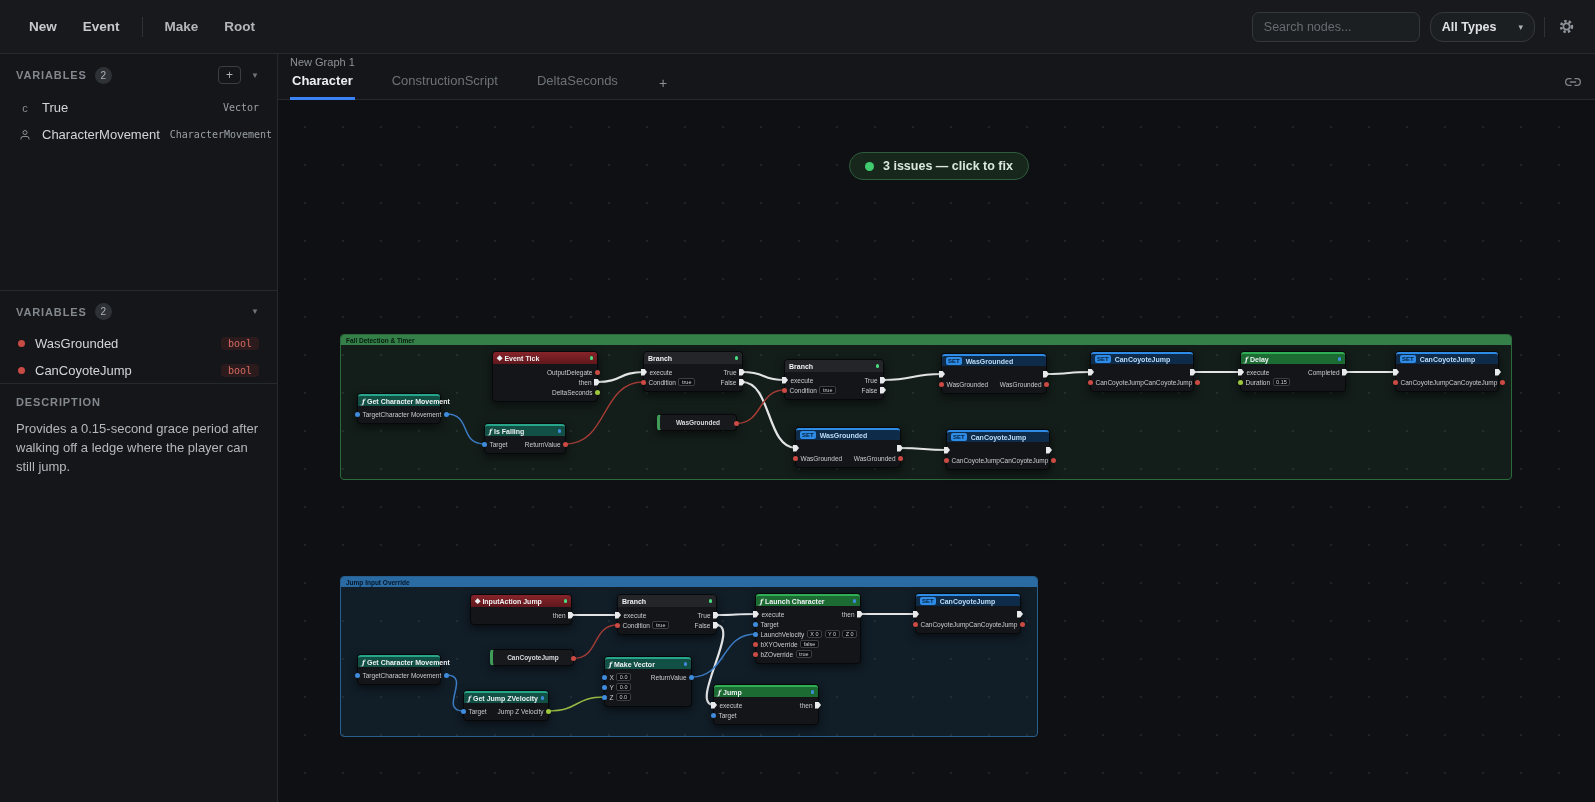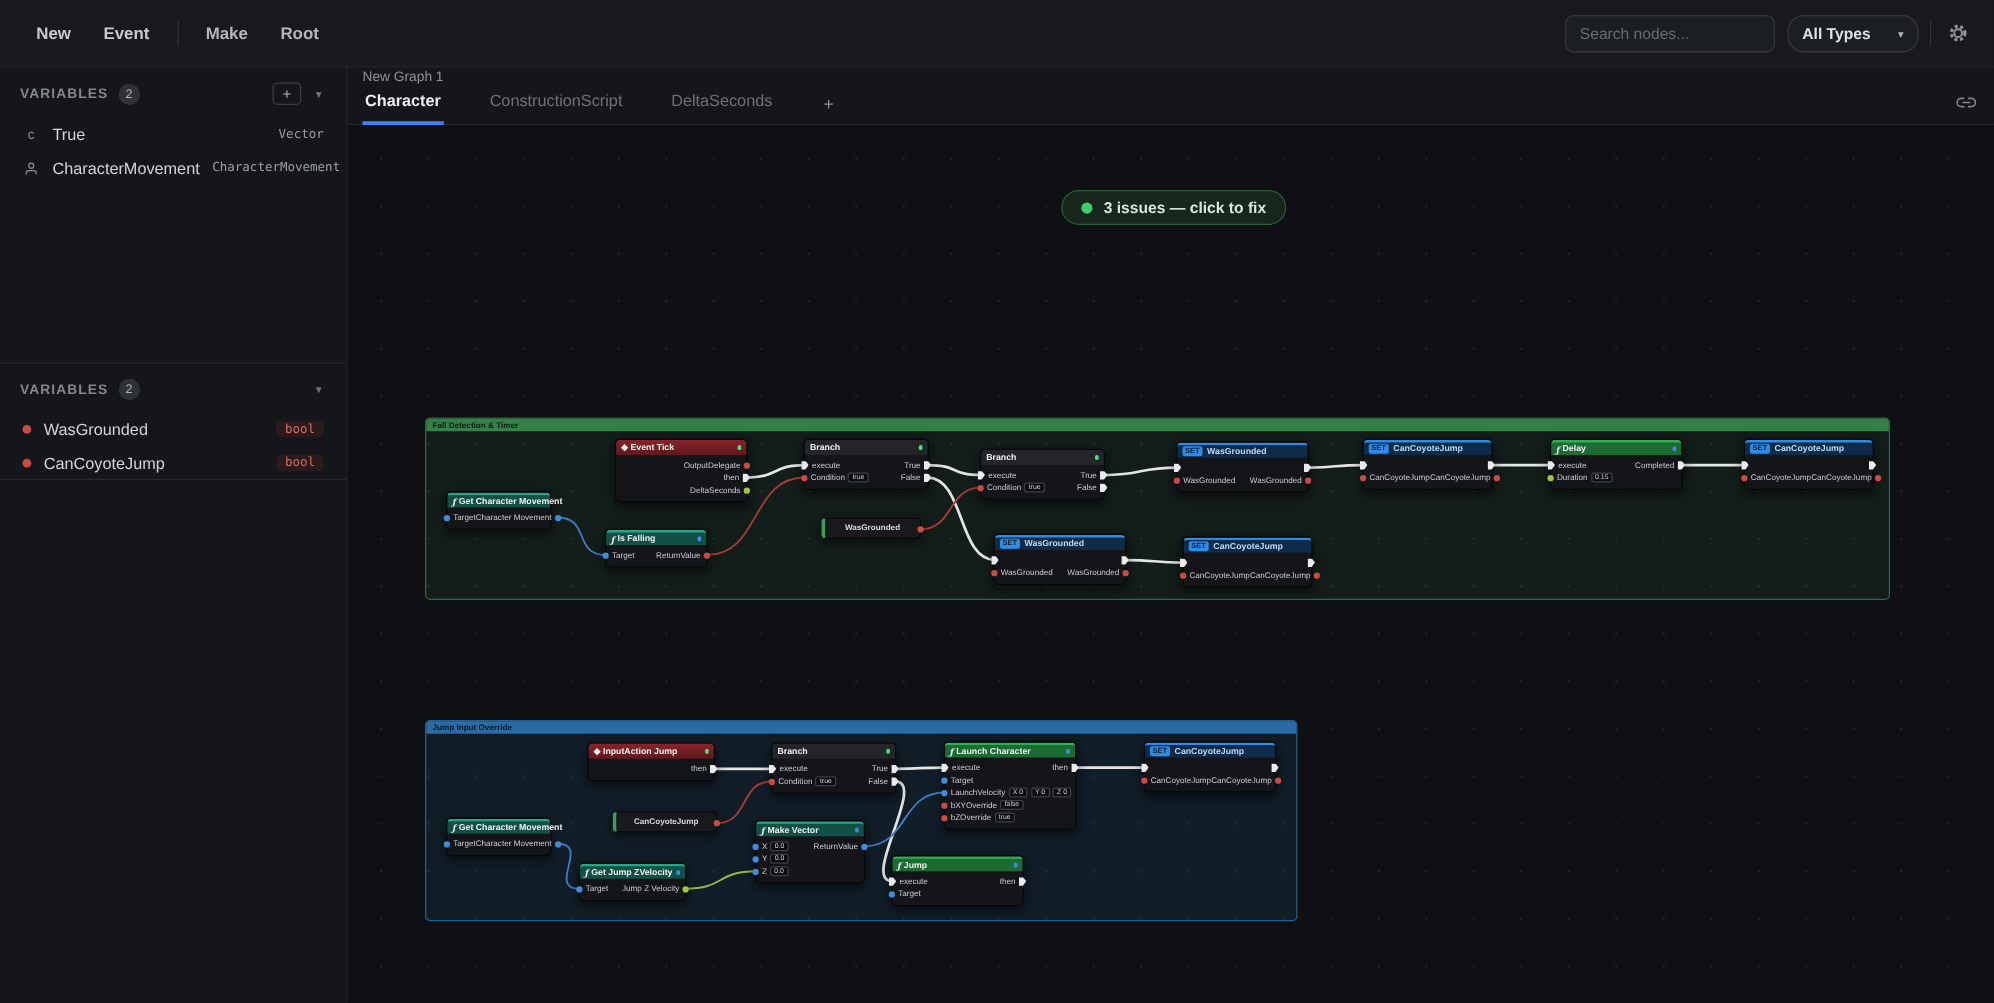--- a/index.html
+++ b/index.html
@@ -170,20 +170,26 @@
           <span>WasGrounded</span>
           <span class="bool-badge">bool</span>
         </div>
         <div class="s-row">
           <span class="var-dot" style="background: rgb(201, 75, 69);"></span>
           <span>CanCoyoteJump</span>
           <span class="bool-badge">bool</span>
         </div>
       </div>
   </div>
+  <div class="section" style="border-bottom:none;">
+    <div class="sec-head">
+      <span class="sec-title">DESCRIPTION</span>
+    </div>
+    <div class="desc-text">Provides a 0.15-second grace period after walking off a ledge where the player can still jump.</div>
+  </div>
 </div>
 
 <div class="graph-header">
   <div class="graph-title">New Graph 1</div>
   <div class="tabs" id="tabs">
       <div class="tab active">Character</div>
       <div class="tab">ConstructionScript</div>
       <div class="tab">DeltaSeconds</div>
       <div class="tab-add">+</div>
     </div>

